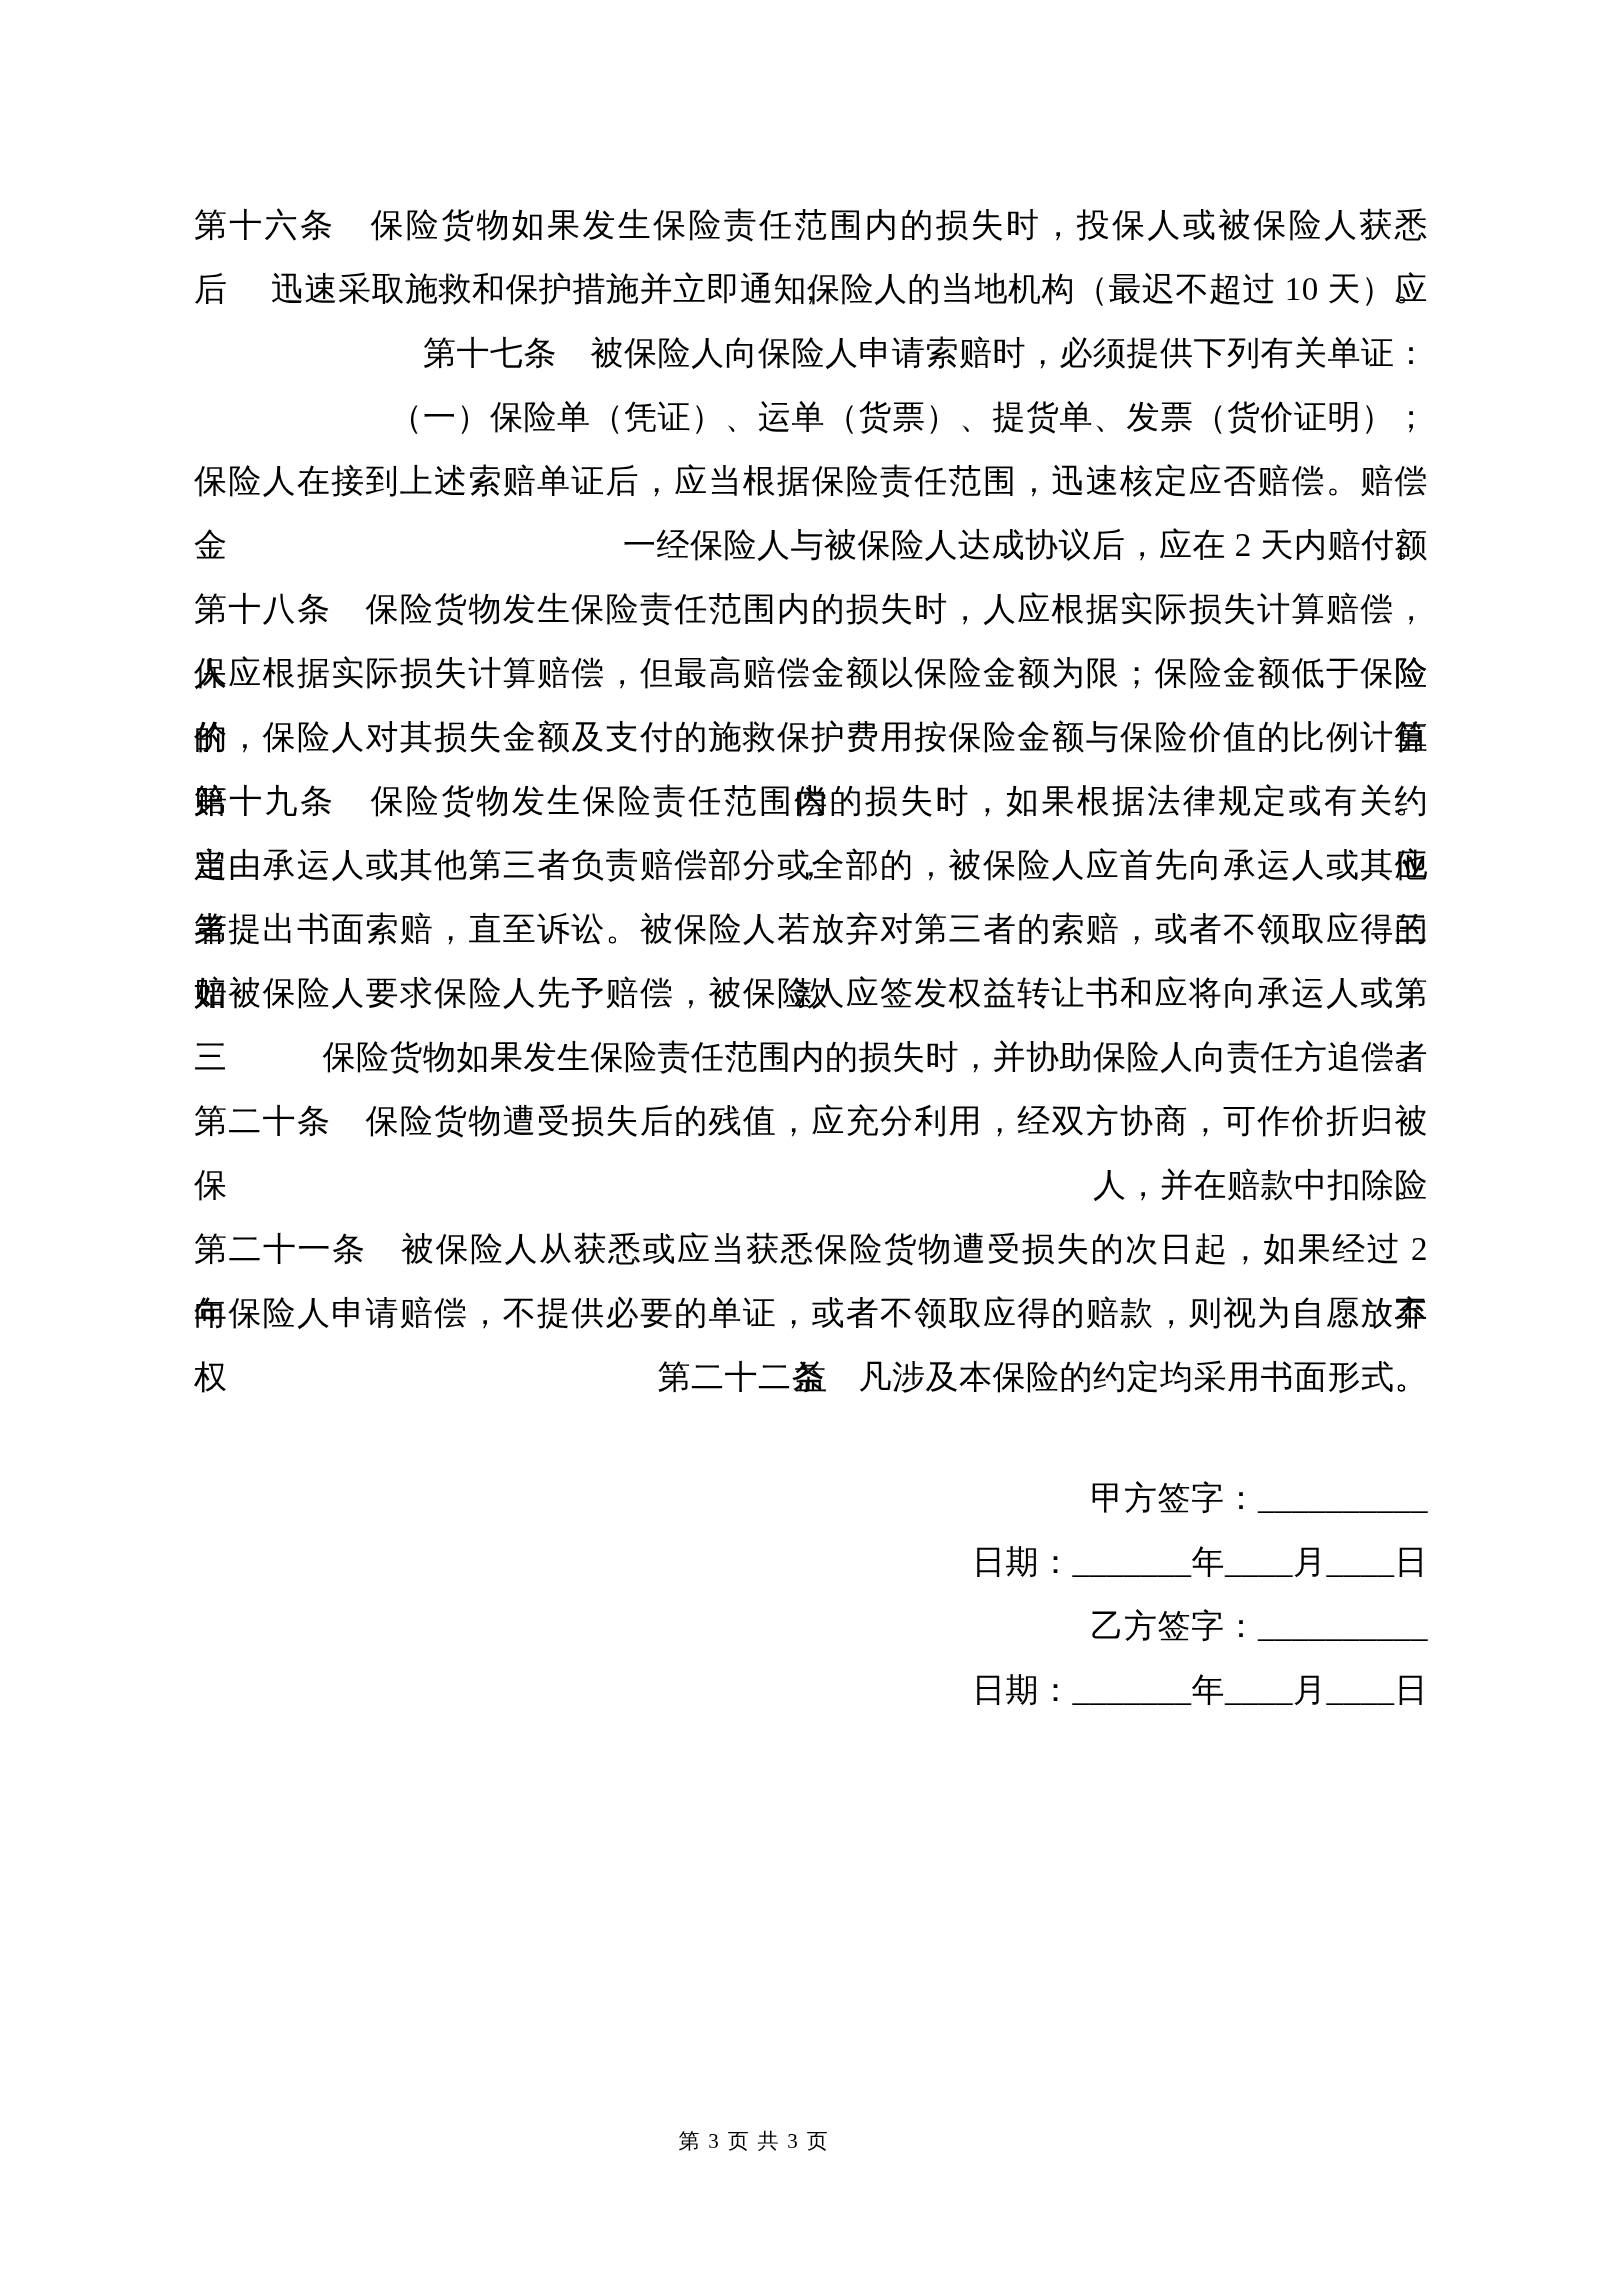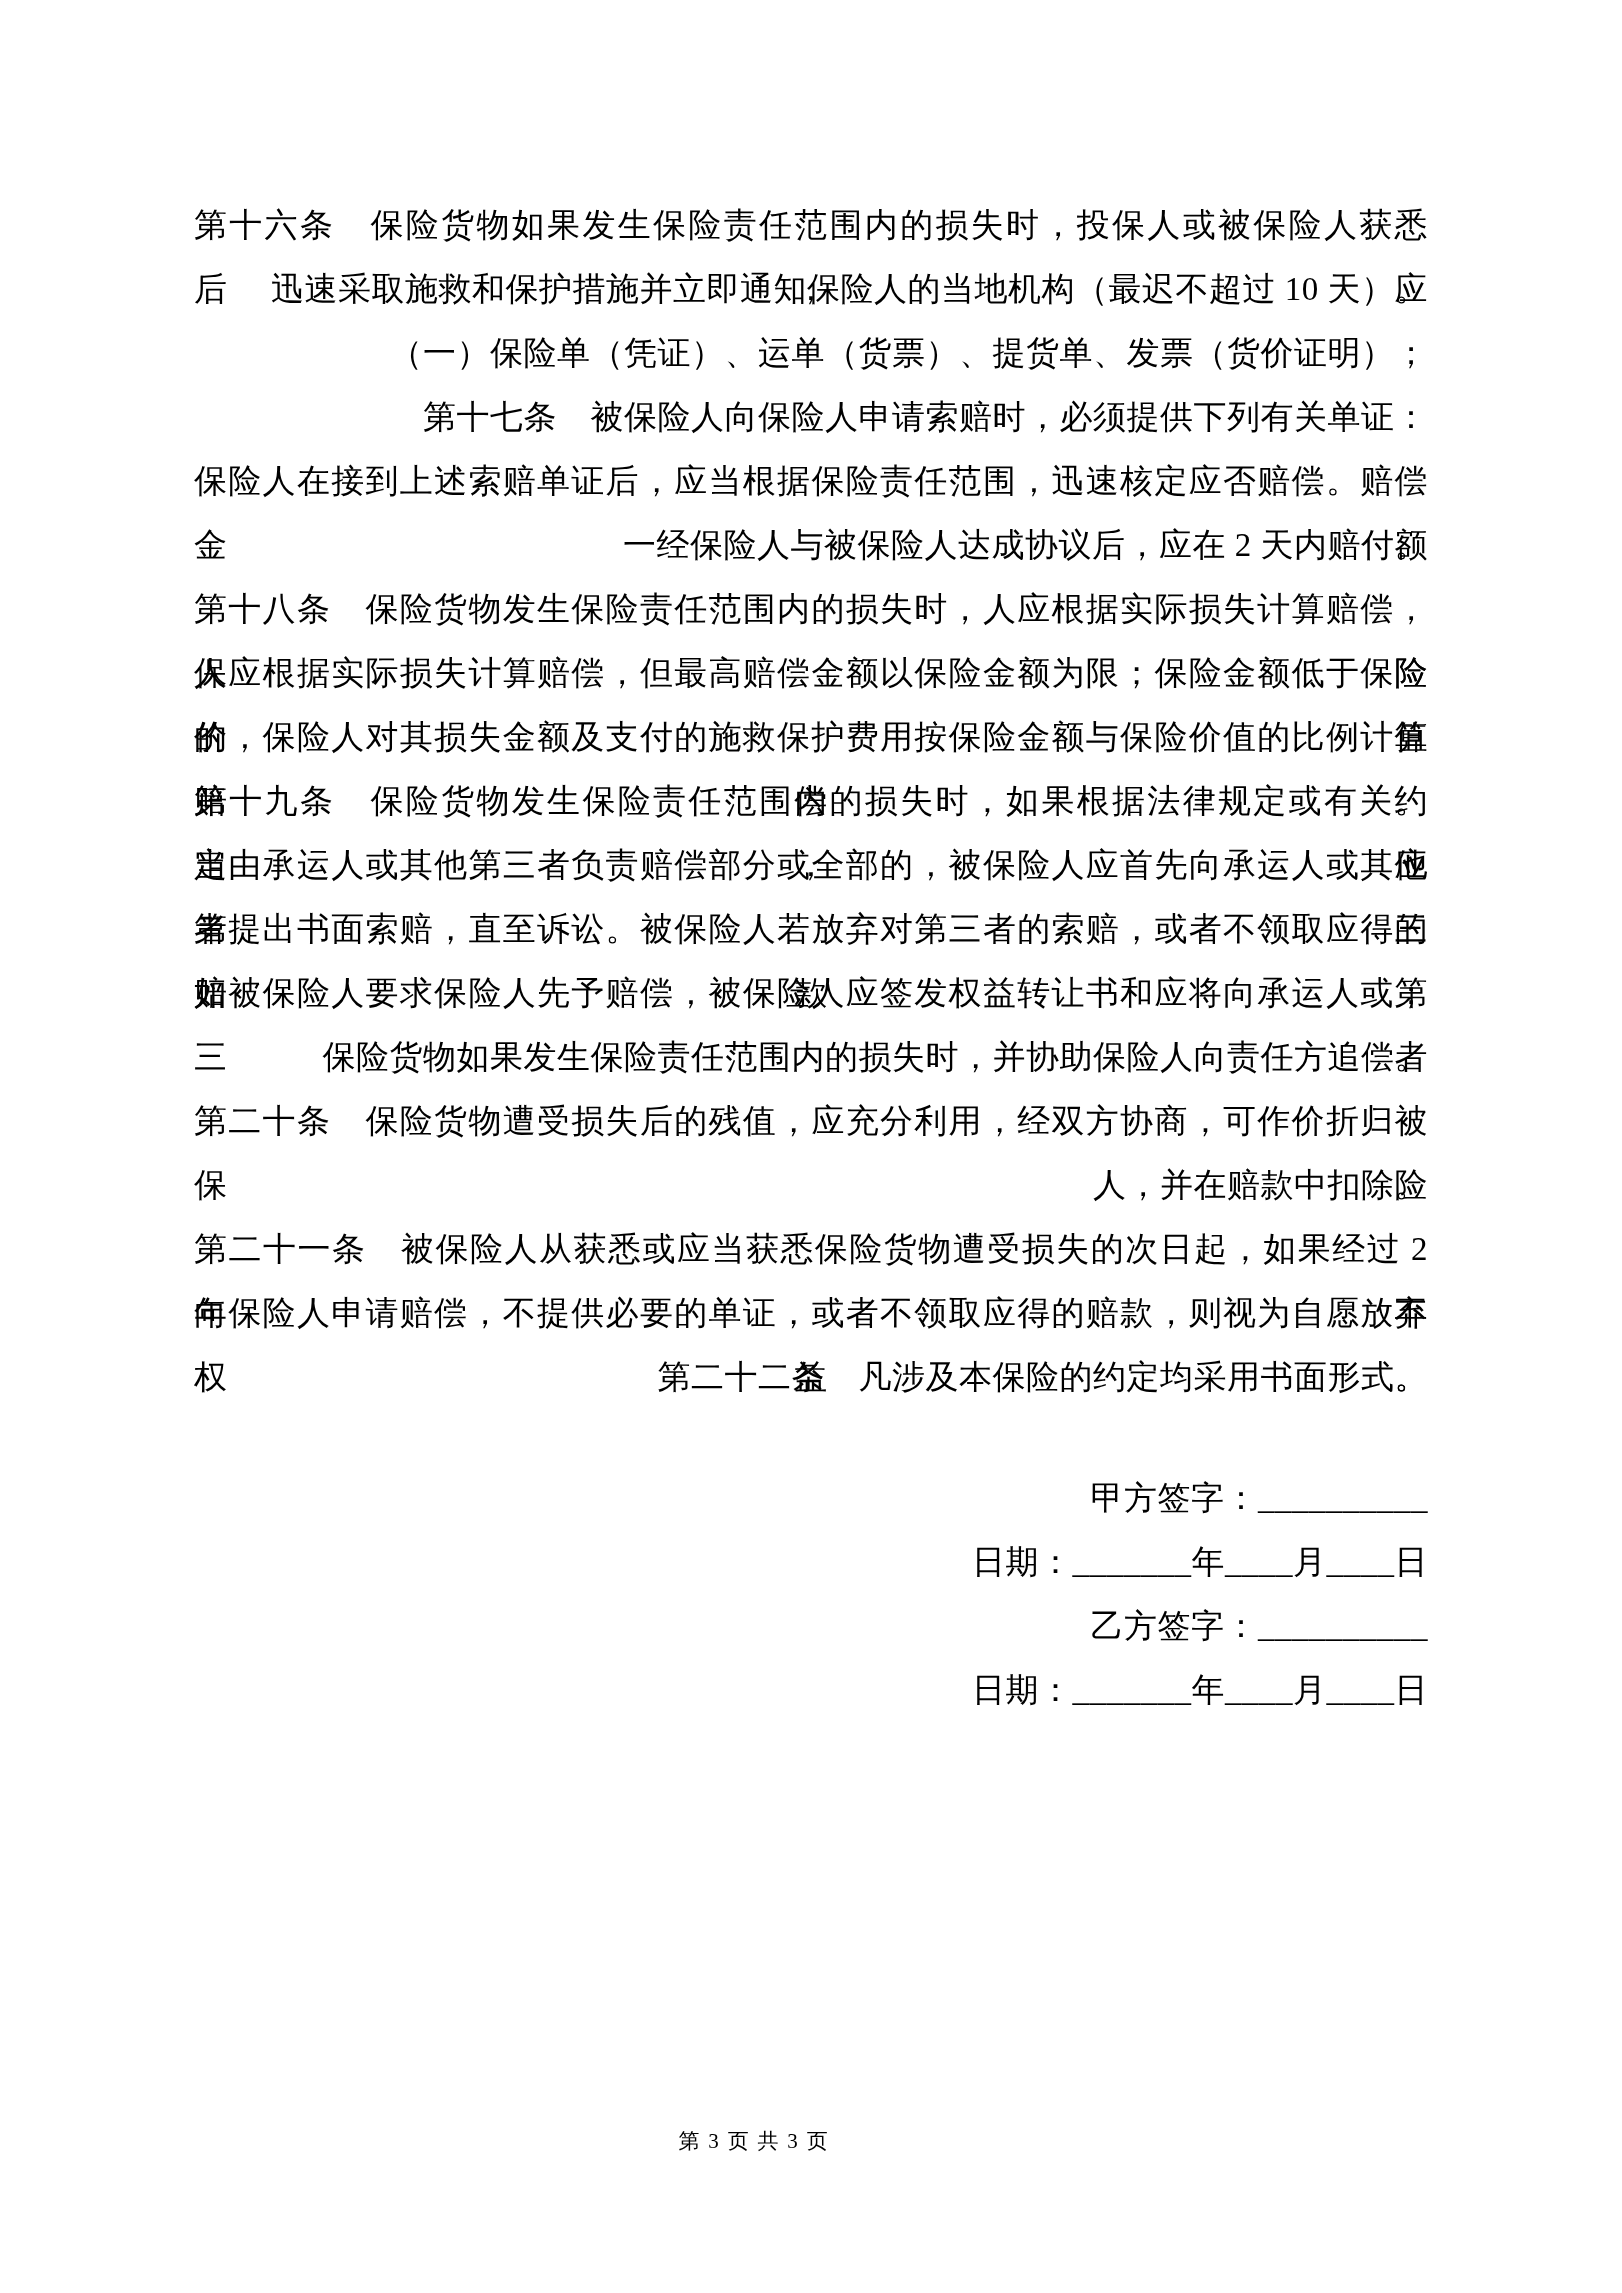--- a/index.html
+++ b/index.html
@@ -54,22 +54,22 @@
   }
 </style>
 </head>
 <body>
 
 <div class="page">
 
   <main class="content">
     <div class="line fill">第十六条　保险货物如果发生保险责任范围内的损失时，投保人或被保险人获悉后，应</div>
     <div class="line">迅速采取施救和保护措施并立即通知保险人的当地机构（最迟不超过 10 天）。</div>
+    <div class="line">第十七条　被保险人向保险人申请索赔时，必须提供下列有关单证：</div>
     <div class="line">（一）保险单（凭证）、运单（货票）、提货单、发票（货价证明）；</div>
-    <div class="line">第十七条　被保险人向保险人申请索赔时，必须提供下列有关单证：</div>
     <div class="line fill">保险人在接到上述索赔单证后，应当根据保险责任范围，迅速核定应否赔偿。赔偿金额</div>
     <div class="line">一经保险人与被保险人达成协议后，应在 2 天内赔付。</div>
     <div class="line fill">第十八条　保险货物发生保险责任范围内的损失时，人应根据实际损失计算赔偿，保险</div>
     <div class="line fill">人应根据实际损失计算赔偿，但最高赔偿金额以保险金额为限；保险金额低于保险价值</div>
     <div class="line fill">的，保险人对其损失金额及支付的施救保护费用按保险金额与保险价值的比例计算赔偿。</div>
     <div class="line fill">第十九条　保险货物发生保险责任范围内的损失时，如果根据法律规定或有关约定，应</div>
     <div class="line fill">当由承运人或其他第三者负责赔偿部分或全部的，被保险人应首先向承运人或其他第三</div>
     <div class="line fill">者提出书面索赔，直至诉讼。被保险人若放弃对第三者的索赔，或者不领取应得的赔款；</div>
     <div class="line fill">如被保险人要求保险人先予赔偿，被保险人应签发权益转让书和应将向承运人或第三者</div>
     <div class="line">保险货物如果发生保险责任范围内的损失时，并协助保险人向责任方追偿。</div>

